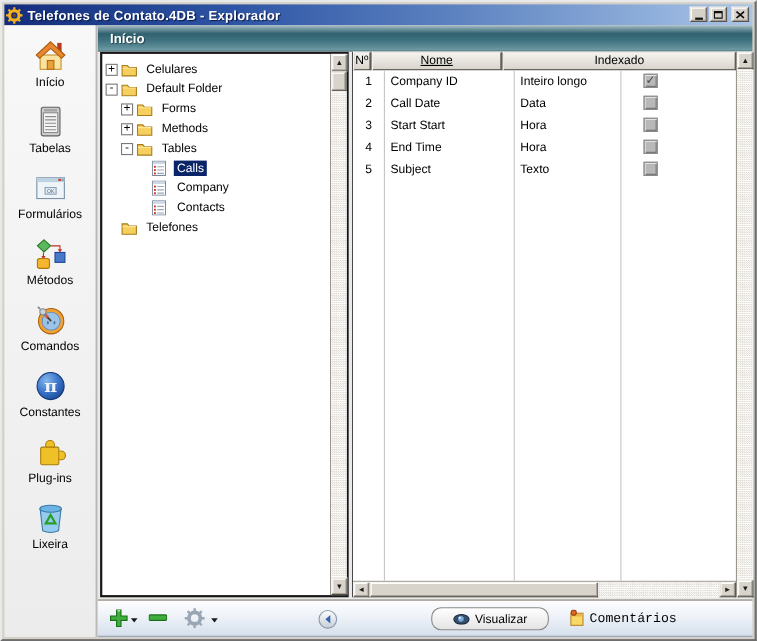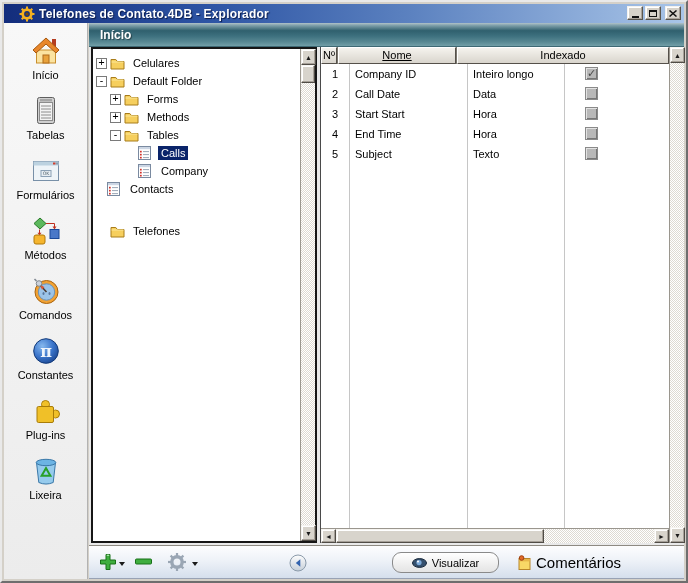--- a/index.html
+++ b/index.html
@@ -10,21 +10,21 @@
     position:relative; width:688px; height:583px;
     background:#d4d0c8;
     border:2px solid; border-color:#e9e9e9 #6e6e6e #6e6e6e #e9e9e9;
     overflow:hidden;
   }
 
   
   .titlebar {
     position:absolute; left:2px; top:2px; right:2px; height:19px;
     background:linear-gradient(90deg,#132d7c 0%,#2d54a4 30%,#5c82c0 60%,#a9c5e8 100%);
-    display:flex; align-items:center; padding-left:15px;
+    display:flex; align-items:center; padding-left:1px;
   }
   .titlebar .app-icon { width:16px; height:16px; margin-right:4px; flex:0 0 auto; }
   .titlebar .title-text {
     color:#fff; font-size:12px; font-weight:bold; letter-spacing:.2px;
     text-shadow:1px 1px 1px #0a1a4a; white-space:nowrap;
   }
   .win-controls { position:absolute; right:3px; top:2px; display:flex; gap:2px; }
   .winbtn {
     width:16px; height:14px; background:#d6d2ca;
     border:1px solid; border-color:#f4f2ee #5a564e #5a564e #f4f2ee;
@@ -152,21 +152,21 @@
   .tb-item { position:absolute; display:flex; align-items:center; cursor:default; }
   .dd-arrow { width:0; height:0; border:3px solid transparent; border-top:4px solid #1a1a1a; margin-left:2px; margin-top:6px; }
   .btn-visualizar {
     position:absolute; left:303px; top:6px; width:107px; height:21px;
     background:linear-gradient(#ffffff,#e4e4e4);
     border:1px solid #8a8a8a; border-radius:9px;
     display:flex; align-items:center; justify-content:center; gap:5px;
     font-size:11px; color:#000;
   }
   .tb-comments { left:428px; top:8px; gap:4px; }
-  .tb-comments .lbl { font-size:15px; color:#000; }
+  .tb-comments .lbl { font-size:12px; color:#000;font-family:Liberation Mono, monospace; }
 </style>
 </head>
 <body>
 
 <div class="window">
 
   <div class="titlebar">
     <svg class="app-icon" viewBox="0 0 16 16">
       <g stroke="#f5b120" stroke-width="2">
         <line x1="8" y1="0.5" x2="8" y2="3.5"></line>
@@ -413,41 +413,41 @@
                   </g>
                   <g stroke="#9aa6b6">
                     <path d="M5,5.6 h6"></path>
                     <path d="M5,8.6 h6"></path>
                     <path d="M5,11.6 h6"></path>
                   </g>
                 </svg>
               </span>
               <span class="tree-label">Company</span>
             </div>
-            <div class="tree-row" style="">
+            <div class="tree-row" style="padding-left: 31px;">
               <span class="expander-spacer"></span>
               <span class="tree-ico">
                 <svg width="13" height="14" viewBox="0 0 13 14">
                   <rect x="0.5" y="0.5" width="12" height="13" fill="#fff" stroke="#7a8aa0"></rect>
                   <rect x="1" y="1" width="11" height="2.2" fill="#ccd6e4"></rect>
                   <g fill="#d03028">
                     <rect x="2" y="4.8" width="1.7" height="1.7"></rect>
                     <rect x="2" y="7.8" width="1.7" height="1.7"></rect>
                     <rect x="2" y="10.8" width="1.7" height="1.7"></rect>
                   </g>
                   <g stroke="#9aa6b6">
                     <path d="M5,5.6 h6"></path>
                     <path d="M5,8.6 h6"></path>
                     <path d="M5,11.6 h6"></path>
                   </g>
                 </svg>
               </span>
               <span class="tree-label">Contacts</span>
             </div>
-            <div class="tree-row" style="padding-left: 3px; margin-top: 24px;">
+            <div class="tree-row" style="padding-left: 3px;">
               <span class="expander-spacer"></span>
               <span class="tree-ico">
                 <svg width="15" height="13" viewBox="0 0 15 13">
                   <path d="M1,2.5 h4.8 l1.6,2 h6.6 v7.5 h-13 z" fill="#f6cf5e" stroke="#a87c1a"></path>
                   <path d="M1.5,5 h12" stroke="#fbe89a"></path>
                 </svg>
               </span>
               <span class="tree-label">Telefones</span>
             </div>
           </div>

